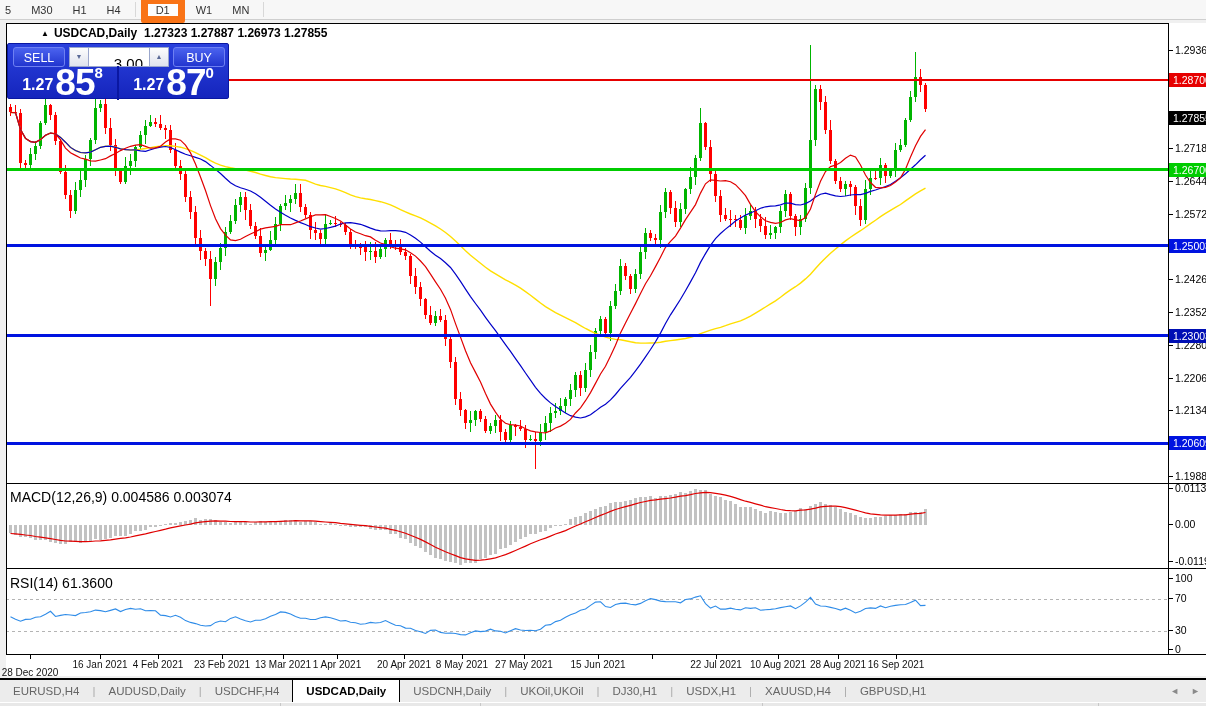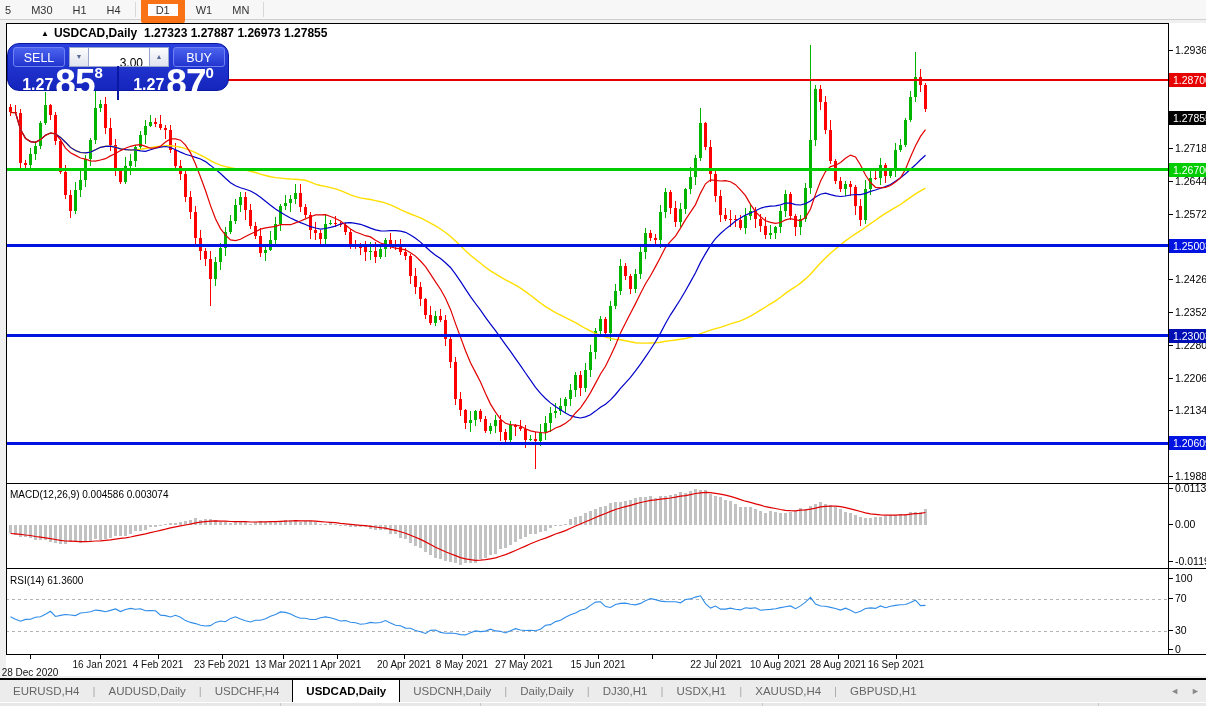--- a/index.html
+++ b/index.html
@@ -14,35 +14,35 @@
   
   #chart-bg{position:absolute;left:6px;top:23px;width:1200px;height:653px;background:#fff;}
   #gfx{position:absolute;left:0;top:0;width:1206px;height:706px;pointer-events:none;}
   #labels{position:absolute;left:0;top:0;width:1206px;height:706px;pointer-events:none;}
   .axis-lbl{position:absolute;left:1175px;font-size:10.5px;color:#000;transform:translateY(-50%);white-space:nowrap;}
   .axis-badge{position:absolute;left:1169px;font-size:10.5px;color:#fff;transform:translateY(-50%);
     padding:1px 3px 1px 4px;min-width:40px;white-space:nowrap;}
   .date-lbl{position:absolute;top:659px;font-size:10px;color:#111;transform:translateX(-50%);white-space:nowrap;}
   #chart-title{position:absolute;left:13px;top:26px;font-size:12px;font-weight:bold;color:#000;margin-left:28px;}
   #chart-title .tri{font-size:8px;vertical-align:1px;margin-right:5px;}
-  .ind-lbl{position:absolute;left:10px;font-size:10px;color:#000;}
+  .ind-lbl{position:absolute;left:10px;font-size:14px;color:#000;}
   
-  #trade-panel{position:absolute;left:7px;top:43px;width:222px;height:48px;border-radius:12px;
+  #trade-panel{position:absolute;left:7px;top:43px;width:222px;height:56px;border-radius:2px;
     background:linear-gradient(#2a41dd,#1525bd);border:1px solid #0a17a2;box-sizing:border-box;
     color:#fff;z-index:5;}
   #tp-row1{position:absolute;left:0;top:2px;width:100%;height:22px;display:flex;align-items:center;}
   .tp-btn{height:20px;line-height:20px;text-align:center;font-size:12.5px;color:#fff;border-radius:3px;
     background:linear-gradient(#4b63ef,#2236cf);border:1px solid #6e80f2;box-sizing:border-box;}
   #tp-sell{width:52px;margin-left:5px;}
   #tp-buy{width:52px;margin-left:4px;}
   #tp-spin{display:flex;align-items:center;margin-left:4px;height:20px;}
   .spin-btn{width:20px;height:20px;background:linear-gradient(#fdfdfd,#dfe3ee);border:1px solid #9aa6cc;
     box-sizing:border-box;color:#5a6a96;font-size:7px;text-align:center;line-height:18px;}
   #tp-vol{width:60px;height:20px;border:1px solid #9aa6cc;border-left:none;border-right:none;
-    box-sizing:border-box;font-size:12px;text-align:right;padding:12px 6px 0 0;background:#fff;color:#000;
+    box-sizing:border-box;font-size:15px;text-align:right;padding:12px 6px 0 0;background:#fff;color:#000;
     font-family:"Liberation Sans",sans-serif;}
   #tp-row2{position:absolute;left:0;top:24px;width:100%;height:32px;display:flex;}
   .tp-price{flex:1;display:flex;align-items:flex-end;justify-content:center;padding-bottom:2px;}
   .tp-price .pfx{font-size:16px;font-weight:bold;line-height:26px;margin-right:2px;}
   .tp-price .big{font-size:37px;font-weight:bold;line-height:30px;letter-spacing:-1px;}
   .tp-price .sup{font-size:15px;font-weight:bold;line-height:14px;align-self:flex-start;margin-top:-2px;}
   #tp-div{width:2px;background:#0a17a2;margin-top:-2px;}
   
   #tabbar{position:absolute;left:0;top:678px;width:1206px;height:24px;background:#ececec;
     border-top:2px solid #000;box-sizing:border-box;display:flex;align-items:center;font-size:11.5px;color:#666;}
@@ -749,21 +749,21 @@
 
   <div id="tabbar">
       <div class="tab">EURUSD,H4</div>
       <div class="tab-div">|</div>
       <div class="tab">AUDUSD,Daily</div>
       <div class="tab-div">|</div>
       <div class="tab">USDCHF,H4</div>
       <div class="tab active">USDCAD,Daily</div>
       <div class="tab">USDCNH,Daily</div>
       <div class="tab-div">|</div>
-      <div class="tab">Daily,Daily</div>
+      <div class="tab">UKOil,UKOil</div>
       <div class="tab-div">|</div>
       <div class="tab">DJ30,H1</div>
       <div class="tab-div">|</div>
       <div class="tab">USDX,H1</div>
       <div class="tab-div">|</div>
       <div class="tab">XAUUSD,H4</div>
       <div class="tab-div">|</div>
       <div class="tab">GBPUSD,H1</div>
       <div style="margin-left: auto; margin-right: 6px; color: rgb(138, 138, 138); font-size: 9px;"><span style="margin-right: 12px;">◄</span><span>►</span></div>
     </div>

